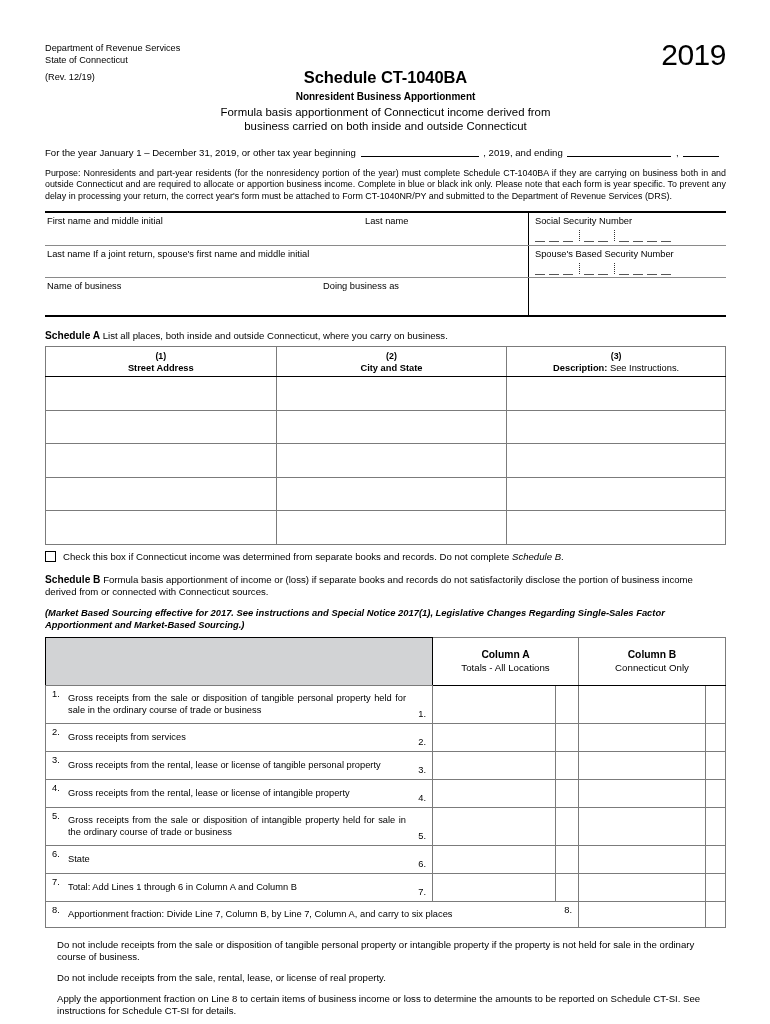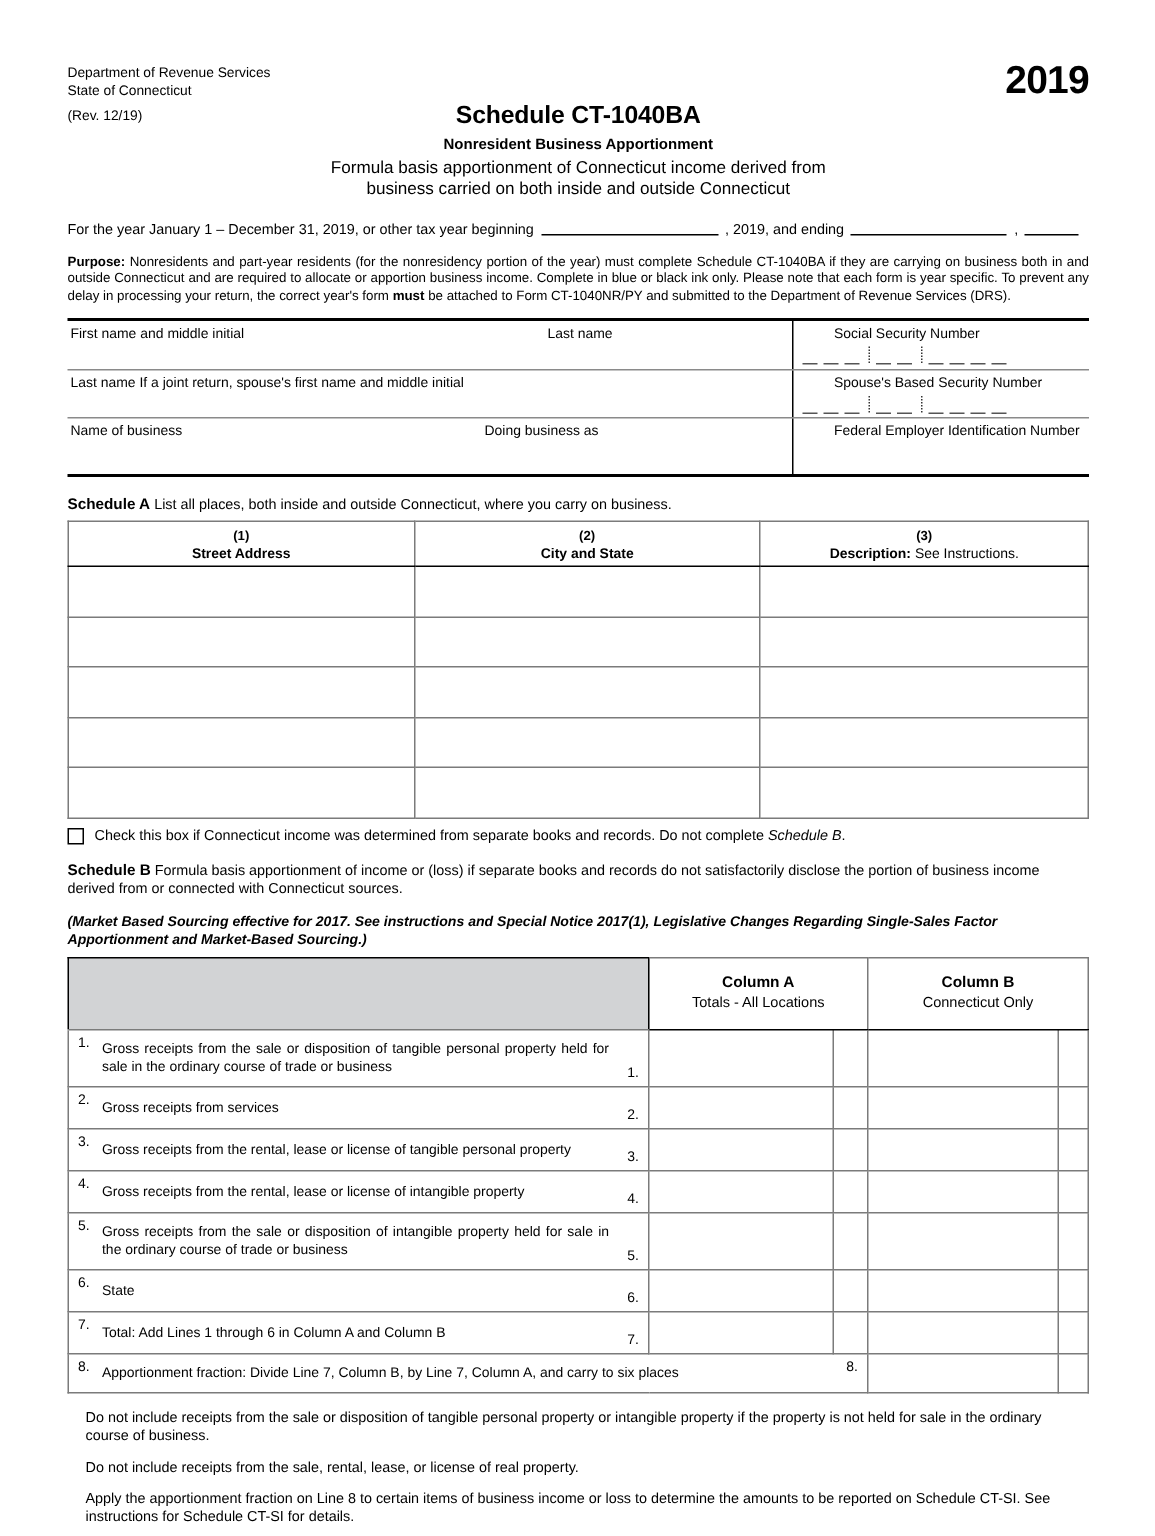--- a/index.html
+++ b/index.html
@@ -15,52 +15,52 @@
     overflow: hidden;
   }
   .page { position: absolute; left: 45px; top: 0; width: 681px; }
 
   
   .masthead { position: relative; height: 108px; }
   .agency { position: absolute; left: 0; top: 43px; font-size: 9.2px; line-height: 11.5px; }
   .rev { position: absolute; left: 0; top: 72px; font-size: 9.2px; }
   .year {
     position: absolute; right: 0; top: 38px;
-    font-size: 26px; font-weight: bold; letter-spacing: -0.5px;
+    font-size: 30px; font-weight: normal; letter-spacing: -0.5px;
   }
   .titleblock { position: absolute; left: 0; right: 0; top: 68px; text-align: center; }
   .t1 { font-size: 16.5px; font-weight: bold; letter-spacing: -0.1px; }
   .t2 { font-size: 10px; font-weight: bold; margin-top: 4px; }
   .t3 { font-size: 11.4px; line-height: 14px; margin-top: 3px; }
 
   
   .yearline { font-size: 9.6px; margin-top: 39px; white-space: nowrap; }
   .ul-long { display: inline-block; width: 118px; border-bottom: 1px solid #000; height: 10px; margin: 0 2px; vertical-align: -1px; }
   .ul-mid  { display: inline-block; width: 104px; border-bottom: 1px solid #000; height: 10px; margin: 0 2px; vertical-align: -1px; }
   .ul-short{ display: inline-block; width: 36px;  border-bottom: 1px solid #000; height: 10px; margin: 0 2px; vertical-align: -1px; }
 
   
   .purpose { font-size: 8.9px; line-height: 11.4px; margin-top: 10px; text-align: justify; }
-  .purpose b { font-weight: bold; }
+  .purpose b { font-weight: normal; }
 
   
   .idblock { margin-top: 9px; border-top: 2px solid #000; }
   .idrow { display: flex; position: relative; }
   .idrow.r1 { height: 32px; }
   .idrow.r2 { height: 32px; }
   .idrow.r3 { height: 38px; }
   .idrow + .idrow { border-top: 1px solid #8a8a8a; }
   .idblock { border-bottom: 2px solid #000; }
   .idleft { position: relative; width: 484px; border-right: 1.5px solid #000; }
   .idright { position: relative; flex: 1; }
   .lbl { font-size: 9.3px; position: absolute; top: 3px; }
   .lbl.a { left: 2px; }
   .lbl.b { left: 320px; }
   .lbl.c { left: 278px; }
-  .lbl.r { left: 6px; margin-left: 21px; }
+  .lbl.r { left: 6px; }
   .ssn { position: absolute; left: 6px; top: 17px; display: flex; align-items: flex-end; height: 12px; }
   .dash { width: 10px; border-bottom: 1.6px solid #555; margin-right: 4px; height: 1px; }
   .dotsep { width: 0; border-left: 1.6px dotted #333; height: 11px; margin: 0 4px 1px 2px; }
 
   
   .sectitle { font-size: 9.6px; margin-top: 13px; }
   .sectitle b { font-weight: bold; font-size: 10.2px; }
 
   
   .tblA { margin-top: 5px; width: 681px; border: 1.8px solid #000; border-collapse: collapse; }
@@ -190,23 +190,20 @@
             <i class="dash"></i>
         </span>
       </div>
     </div>
 
     <div class="idrow r3">
       <div class="idleft">
         <span class="lbl a">Name of business</span>
         <span class="lbl c">Doing business as</span>
       </div>
-      <div class="idright">
-        <span class="lbl r">Federal Employer Identification Number</span>
-      </div>
     </div>
 
   </div>
 
   <div class="sectitle">
     <b>Schedule A</b><span>  List all places, both inside and outside Connecticut, where you carry on business.</span>
   </div>
 
   <table class="tblA">
     <thead>

